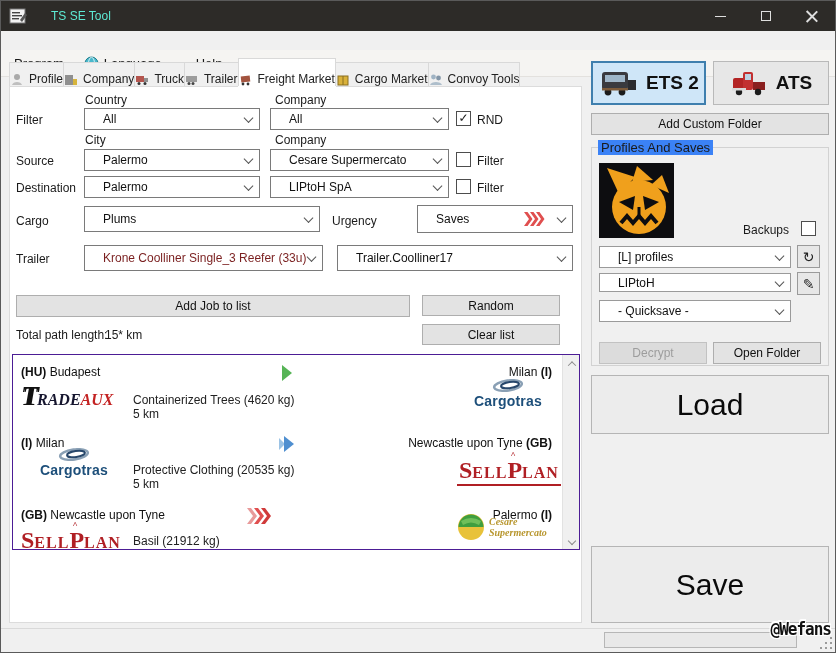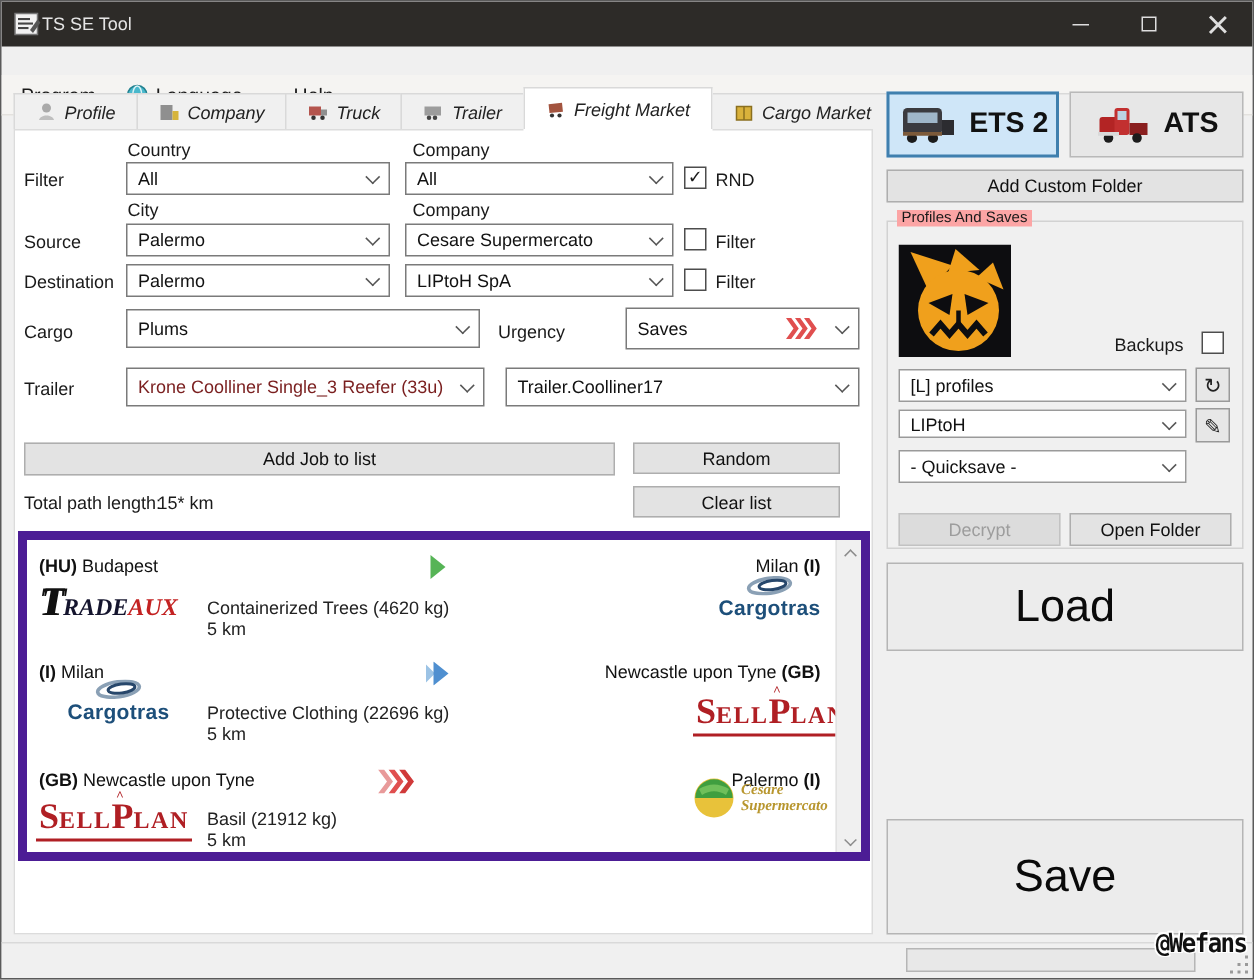--- a/index.html
+++ b/index.html
@@ -2,60 +2,60 @@
 <html><head>
 <meta charset="utf-8">
 <style>
   * { margin:0; padding:0; box-sizing:border-box; }
   html,body { width:836px; height:653px; background:#888; }
   body { font-family:"Liberation Sans", sans-serif; }
   #window { position:relative; width:836px; height:653px; background:#f0f0f0; border:1px solid #5a5a5a; overflow:hidden; }
 
   
   #titlebar { position:absolute; left:0; top:0; width:100%; height:30px; background:#2d2b28; display:flex; align-items:center; }
-  #titlebar .t-title { color:#e5e5e5; font-size:12px; margin-left:1px; }
+  #titlebar .t-title { color:#5eead4; font-size:12px; margin-left:24px; }
   #appicon { width:18px; height:16px; margin-left:8px; }
   .caption-btns { position:absolute; right:0; top:0; height:30px; display:flex; }
   .cap-btn { width:46px; height:30px; display:flex; align-items:center; justify-content:center; }
   .ic-min { width:11px; height:1px; background:#dedede; }
   .ic-max { width:10px; height:10px; border:1px solid #dedede; }
   .ic-close { position:relative; width:12px; height:12px; }
   .ic-close::before, .ic-close::after { content:""; position:absolute; left:5px; top:-1px; width:1.5px; height:15px; background:#dedede; }
   .ic-close::before { transform:rotate(45deg); }
   .ic-close::after { transform:rotate(-45deg); }
 
   
   #menubar { position:absolute; left:0; top:30px; width:100%; height:27px; background:#f5f4f2; border-bottom:1px solid #e3e1de; display:flex; align-items:center; font-size:13px; color:#1a1a1a;margin-top:19px; }
   .menu-item { padding:0 10px; height:100%; display:flex; align-items:center; gap:5px; }
   .menu-item:first-child { padding-left:13px; }
 
   
   #tabstrip { position:absolute; left:8px; top:59px; height:26px; display:flex; align-items:flex-end; }
-  .tab { height:24px; display:flex; align-items:center; gap:5px; padding:0 14px; background:#f0f0f0; border:1px solid #d9d9d9; border-bottom:none; font-size:12px; color:#222; margin-right:-1px;font-style:italic; }
+  .tab { height:24px; display:flex; align-items:flex-end; gap:5px; padding:0 0; background:#f0f0f0; border:1px solid #d9d9d9; border-bottom:none; font-size:12px; color:#222; margin-right:-1px; }
   .tab.active { height:28px; background:#fff; position:relative; z-index:3; box-shadow:0 2px 0 #fff; }
   .tab-icon { width:14px; height:13px; flex:0 0 auto; }
 
   
   #page { position:absolute; left:8px; top:85px; width:573px; height:537px; background:#fff; border:1px solid #dcdcdc; z-index:1; }
   .lbl { position:absolute; font-size:12px; color:#1a1a1a; }
   .hdr { position:absolute; font-size:12px; color:#1a1a1a; }
 
-  .cmb { position:absolute; background:#fff; border:1px solid #7a7a7a; display:flex; align-items:center; font-size:12px; color:#111; padding-left:7px; }
+  .cmb { position:absolute; background:#fff; border:1px solid #7a7a7a; display:flex; align-items:center; font-size:12px; color:#111; padding-left:18px; }
   .cmb .cv { position:absolute; right:7px; top:50%; width:7px; height:7px; border-right:1.2px solid #555; border-bottom:1.2px solid #555; transform:translateY(-65%) rotate(45deg); }
   .chk { position:absolute; width:15px; height:15px; background:#fff; border:1px solid #4d4d4d; font-size:12px; line-height:13px; text-align:center; color:#1a1a1a; }
   .chk.checked::after { content:"✓"; }
 
   .btn { position:absolute; background:#e3e3e3; border:1px solid #aeaeae; font-size:12px; color:#111; display:flex; align-items:center; justify-content:center; }
   .btn.disabled { background:#dcdcdc; border-color:#c2c2c2; color:#9d9d9d; }
 
   .chevrons { display:inline-flex; gap:0px; }
   .chevrons svg { display:block; }
 
   
-  #joblist { position:absolute; left:2px; top:267px; width:568px; height:220px; background:#fff; border:6px solid #4c1d95; overflow:hidden; }
+  #joblist { position:absolute; left:2px; top:267px; width:568px; height:196px; background:#fff; border:1px solid #4c1d95; overflow:hidden; }
   #joblist-inner { position:absolute; left:0; top:0; right:17px; bottom:0; }
   .vscroll { position:absolute; right:0; top:0; width:17px; height:100%; background:#f0f0f0; border-left:1px solid #e2e2e2; }
   .vs-btn { position:absolute; left:0; width:17px; height:17px; display:flex; align-items:center; justify-content:center; }
   .vs-up { top:0; } .vs-dn { bottom:0; }
   .vs-ar { width:6px; height:6px; border-right:1.2px solid #8c8c8c; border-bottom:1.2px solid #8c8c8c; }
   .vs-up .vs-ar { transform:rotate(-135deg) translate(-1px,-1px); }
   .vs-dn .vs-ar { transform:rotate(45deg); }
 
   .job-hdr-l { position:absolute; font-size:12px; color:#111; }
   .job-hdr-r { position:absolute; font-size:12px; color:#111; right:10px; text-align:right; }
@@ -77,21 +77,21 @@
   .lg-sellplan .crown { position:absolute; font-size:9px; color:#b01f24; top:-7px; }
   .lg-cesare { display:flex; align-items:center; gap:4px; }
   .lg-cesare .ces-text { font-family:"Liberation Serif", serif; font-style:italic; font-weight:bold; font-size:10px; color:#b8962e; line-height:11px; text-shadow:0 0 1px #fff; }
 
   
   .game-btn { position:absolute; display:flex; align-items:center; justify-content:center; gap:8px; font-size:19px; font-weight:bold; color:#111; }
   #btn-ets2 { left:590px; top:60px; width:115px; height:44px; background:#cfe6f8; border:2px solid #3f7fae; }
   #btn-ats  { left:712px; top:60px; width:116px; height:44px; background:#e7e7e7; border:1px solid #b9b9b9; }
 
   #grp-profiles { position:absolute; left:590px; top:146px; width:238px; height:219px; border:1px solid #d2d2d2; }
-  #grp-profiles .grp-lbl { position:absolute; top:-8px; left:6px; background:#fca5a5; padding:0 3px; font-size:10px; color:#1a1a1a; }
+  #grp-profiles .grp-lbl { position:absolute; top:-8px; left:6px; background:#3b82f6; padding:0 3px; font-size:13px; color:#1a1a1a; }
   #avatar { position:absolute; left:598px; top:162px; width:75px; height:75px; }
   .sq-btn { position:absolute; width:23px; height:23px; background:#e7e7e7; border:1px solid #9a9a9a; display:flex; align-items:center; justify-content:center; font-size:14px; color:#222; }
 
   #big-load, #big-save { position:absolute; left:590px; width:238px; background:#ececec; border:1px solid #b5b5b5; display:flex; align-items:center; justify-content:center; font-size:30px; color:#0a0a0a; }
 
   
   #statusbar { position:absolute; left:0; bottom:0; width:100%; height:24px; background:#f0f0f0; border-top:1px solid #d9d9d9; }
   #status-progress { position:absolute; left:603px; bottom:4px; width:193px; height:16px; background:#e8e8e8; border:1px solid #b6b6b6; }
   #resize-grip { position:absolute; right:3px; bottom:3px; width:12px; height:12px; }
   #resize-grip i { position:absolute; width:2px; height:2px; background:#9a9a9a; }
@@ -312,21 +312,21 @@
                 <polygon points="5,0 15,8 5,16" fill="#4f8fd0"></polygon>
               </svg></span>
           <div class="lg-cargotras" style="position:absolute; left:18px; top:93px">
             <svg class="clip" width="34" height="13" viewBox="0 0 34 13">
               <ellipse cx="17" cy="6.5" rx="14" ry="5" fill="none" stroke="#8aa0b5" stroke-width="2.4" transform="rotate(-8 17 6.5)"></ellipse>
               <ellipse cx="19" cy="6" rx="9" ry="3" fill="none" stroke="#27476b" stroke-width="2" transform="rotate(-8 19 6)"></ellipse>
             </svg>
             <span class="ct-text">Cargotras</span>
           </div>
           <div class="job-cargo" style="left:120px; top:108px">
-            <div>Protective Clothing (22696 kg)</div>
+            <div>Protective Clothing (20535 kg)</div>
             <div>5 km</div>
           </div>
           <div class="lg-sellplan" style="position:absolute; left:444px; top:102px">
             <span class="big">S</span><span class="sml">ELL</span><span class="big" style="position:relative"><span class="crown" style="left:3px">^</span><span>P</span></span><span class="sml">LAN</span>
           </div>
         </div>
 
         <div>
           <span class="job-hdr-l" style="left:8px; top:153px"><span class="cc">(GB)</span> <span>Newcastle upon Tyne</span></span>
           <span class="job-hdr-r" style="top:153px"><span>Palermo</span> <span class="cc">(I)</span></span>

